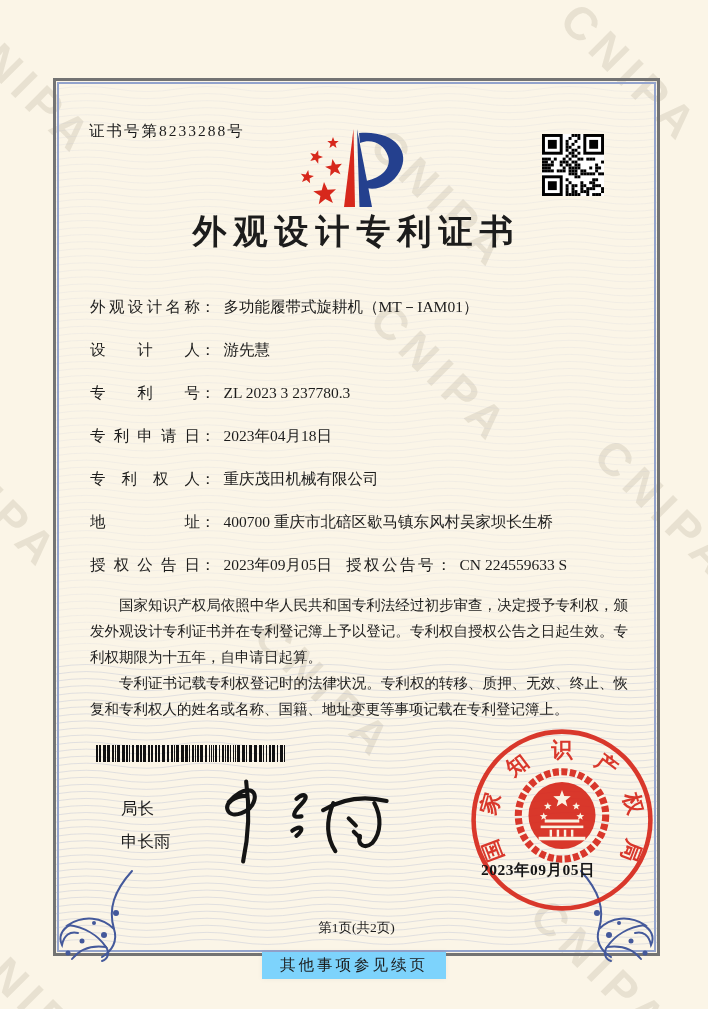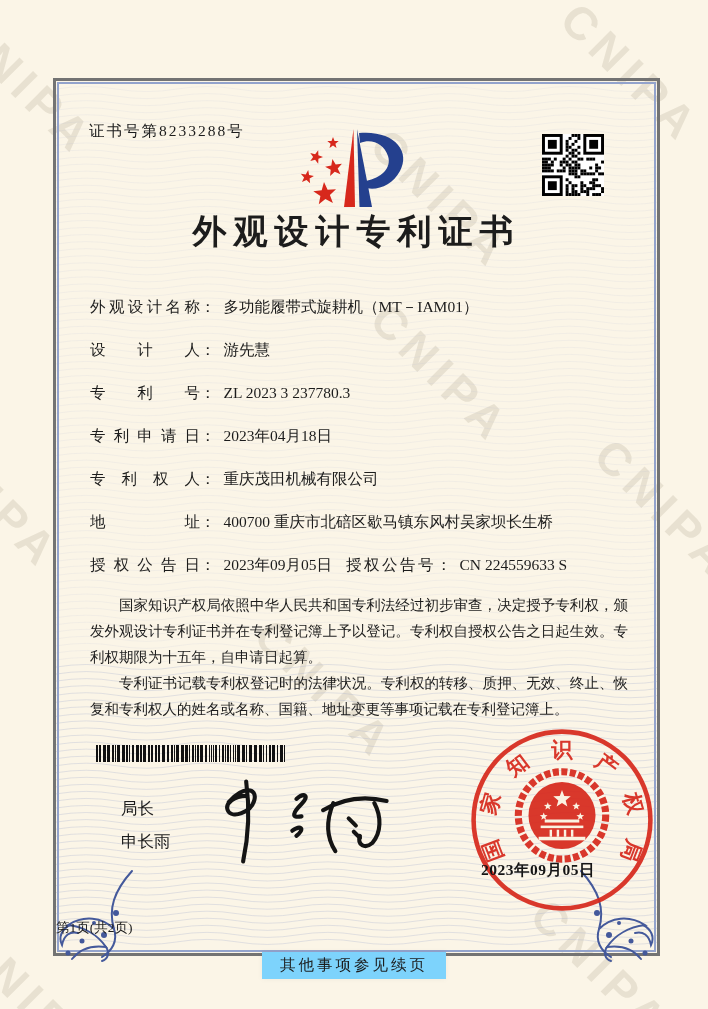--- a/index.html
+++ b/index.html
@@ -27,21 +27,21 @@
   .paras{position:absolute;left:34px;top:512px;width:538px;font-size:14.5px;line-height:26px;text-align:justify;}
   .paras p{margin:0;text-indent:2em;font-family:Liberation Mono, monospace;}
   .barcode{position:absolute;left:40px;top:664px;width:192px;height:17px;}
   .barcode svg{width:100%;height:100%;}
   .signer{position:absolute;left:41px;top:712px;font-family:Liberation Mono, monospace;
           font-size:16.5px;line-height:33px;margin-left:24px;}
   .signature{position:absolute;left:142px;top:692px;width:205px;height:98px;}
   .seal{position:absolute;left:412px;top:645px;width:188px;height:188px;opacity:0.92;}
   .seal-date{position:absolute;left:425px;top:779px;width:180px;font-size:15.5px;font-weight:bold;
              letter-spacing:0.5px;color:#151515;}
-  .pagenum{position:absolute;left:0;top:838px;width:100%;text-align:left;font-size:13.5px;}
+  .pagenum{position:absolute;left:0;top:838px;width:100%;text-align:center;font-size:13.5px;}
   .footer-note-wrap{position:absolute;left:0;top:952px;width:100%;text-align:center;z-index:3;}
   .footer-note{display:inline-block;background:#7dd3fc;padding:3px 18px;font-size:15.5px;
                letter-spacing:3px;box-shadow:0 0 6px rgba(0,0,0,0.05);}
 </style>
 </head>
 <body>
 
 <div class="page">
 
   <div>

